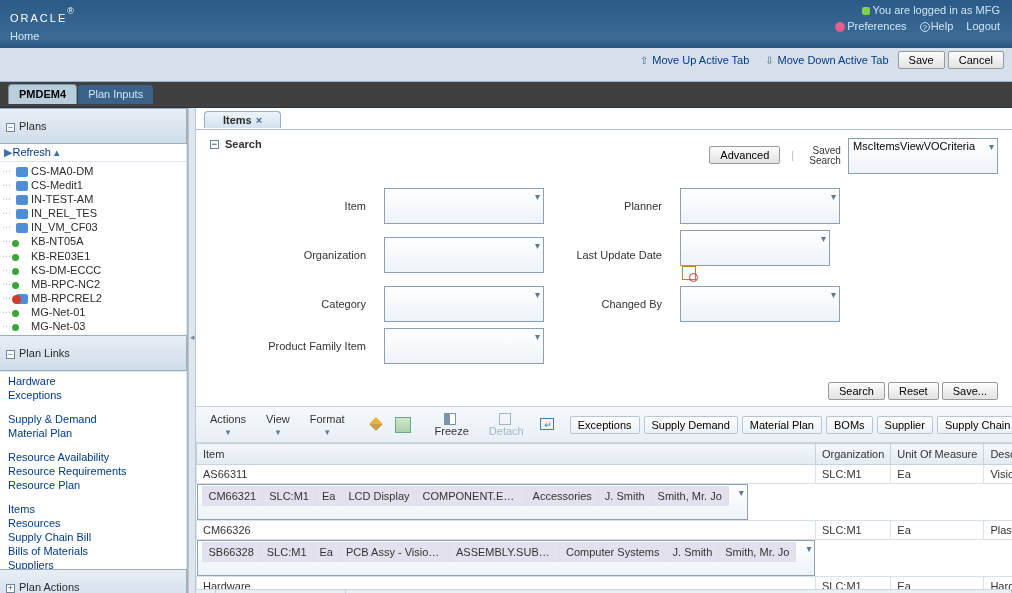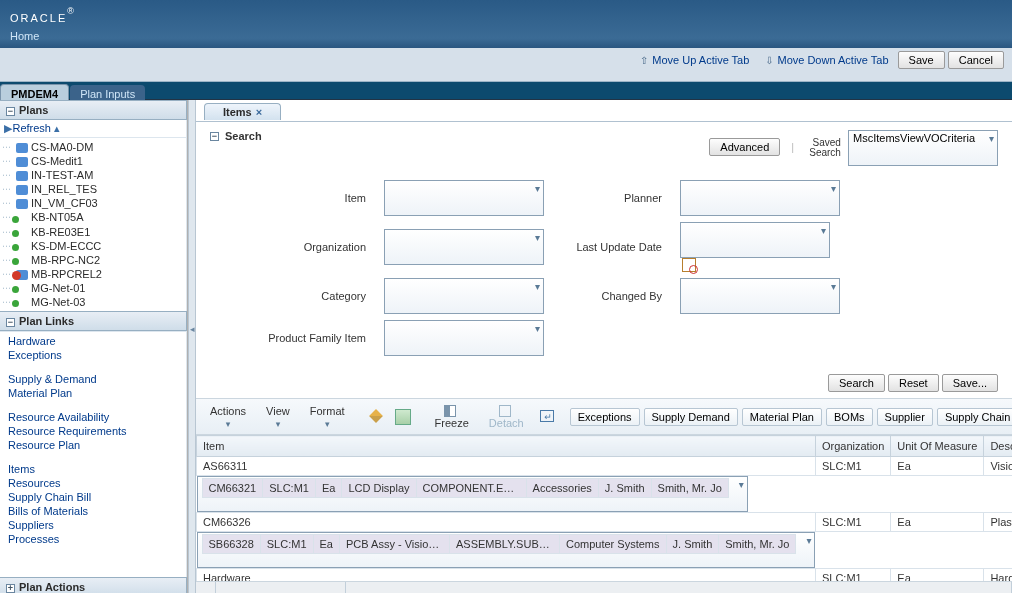--- a/index.html
+++ b/index.html
@@ -10,27 +10,27 @@
 .banner .home{color:#cfe5f7;font-size:11px;position:absolute;left:10px;top:30px}
 .banner .tr{position:absolute;right:12px;top:4px;color:#cfe5f7;text-align:right}
 .banner .tr a{color:#cfe5f7;text-decoration:none;margin-left:10px}
 .banner .tr .row2{margin-top:4px}
 .banner .user-ic{display:inline-block;width:8px;height:8px;background:#7fd04a;border-radius:2px;margin-right:3px;vertical-align:middle}
 .banner .pref-ic{display:inline-block;width:10px;height:10px;background:#e85c8a;border-radius:50%;margin-right:2px;vertical-align:middle}
 .banner .help-ic{display:inline-block;width:10px;height:10px;border:1px solid #cfe5f7;border-radius:50%;font-size:8px;line-height:9px;text-align:center;margin-right:1px;vertical-align:middle}
 .subbar{height:34px;background:#d6e0ea;border-bottom:1px solid #9cb4c6;text-align:right;padding:3px 8px}
 .subbar a{color:#003a8b;text-decoration:none;margin:0 6px}
 .btn{background:linear-gradient(#fdfdfd,#e2e2e2);border:1px solid #9a9a9a;padding:2px 10px;cursor:pointer;font-size:11px;border-radius:2px}
-.tab-strip{height:18px;background:#0c4a6e;padding:2px 0 0 0;border-bottom:1px solid #234}
+.tab-strip{height:26px;background:#404040;padding:2px 0 0 8px;border-bottom:1px solid #234}
 .tab{display:inline-block;padding:3px 10px 4px;color:#fff;border-radius:4px 4px 0 0;margin-right:-2px;cursor:pointer}
 .tab.active{background:#b9cedd;color:#000;font-weight:bold;border:1px solid #7a94ab;border-bottom:none}
 .tab.inactive{background:#3b638a;color:#cfe5f7}
 .workspace{display:flex;height:497px}
 .sidebar{width:188px;border-right:1px solid #b0b0b0;display:flex;flex-direction:column;background:#fff}
-.panel-hd{background:linear-gradient(#e8eef5,#cfdde9);border:1px solid #97afc2;border-left:none;padding:3px 6px;font-weight:bold;color:#2b2b2b;font-size:11px}
+.panel-hd{background:linear-gradient(#e8eef5,#cfdde9);border:1px solid #97afc2;border-left:none;padding:11px 6px;font-weight:normal;color:#2b2b2b;font-size:11px}
 .panel-hd .pm{display:inline-block;width:9px;height:9px;border:1px solid #6a86a0;text-align:center;line-height:7px;font-size:9px;margin-right:4px;background:#fff;color:#456}
 .refresh-row{text-align:left;padding:2px 4px;border-bottom:1px solid #dde6ee;border-right:1px solid #dde6ee}
 .refresh-row a{color:#003a8b;text-decoration:none}
 .refresh-row .tri{color:#3a6fa7}
 .tree{flex:0 0 auto;overflow-y:auto;padding:2px 2px 2px 0;border-right:1px solid #dde6ee}
 .tree-item{padding:1px 2px 1px 16px;white-space:nowrap;cursor:pointer;color:#2b2b2b;position:relative}
 .tree-item .dots{color:#9cb4c6;position:absolute;left:2px;top:2px;font-size:9px;letter-spacing:-1px}
 .tree-item .ic{display:inline-block;width:12px;height:10px;margin-right:3px;vertical-align:middle;position:relative}
 .ic-db{background:#4f8dd6;border-radius:2px}
 .ic-ok::before{content:"";position:absolute;left:-4px;top:2px;width:7px;height:7px;background:#3aa53a;border-radius:50%}
@@ -81,20 +81,28 @@
 .wrapic::after{content:"↵";position:absolute;right:1px;bottom:-1px;font-size:9px;color:#4a7aa8}
 .detach-dis{color:#9fb7c9}
 a{cursor:pointer}
 </style>
 </head>
 <body>
 
 <div class="banner">
   <span class="logo"><span>ORACLE</span><sup>®</sup></span>
   <a class="home">Home</a>
+  <div class="tr">
+    <div><span class="user-ic"></span><span>You are logged in as MFG</span></div>
+    <div class="row2">
+      <a><span class="pref-ic"></span><span>Preferences</span></a>
+      <a><span class="help-ic">?</span><span>Help</span></a>
+      <a>Logout</a>
+    </div>
+  </div>
 </div>
 
 <div class="subbar">
   <a><span class="arrow-ic">⇧</span> <span>Move Up Active Tab</span></a>
   <a><span class="arrow-ic">⇩</span> <span>Move Down Active Tab</span></a>
   <button class="btn">Save</button>
   <button class="btn">Cancel</button>
 </div>
 
 <div class="tab-strip">

